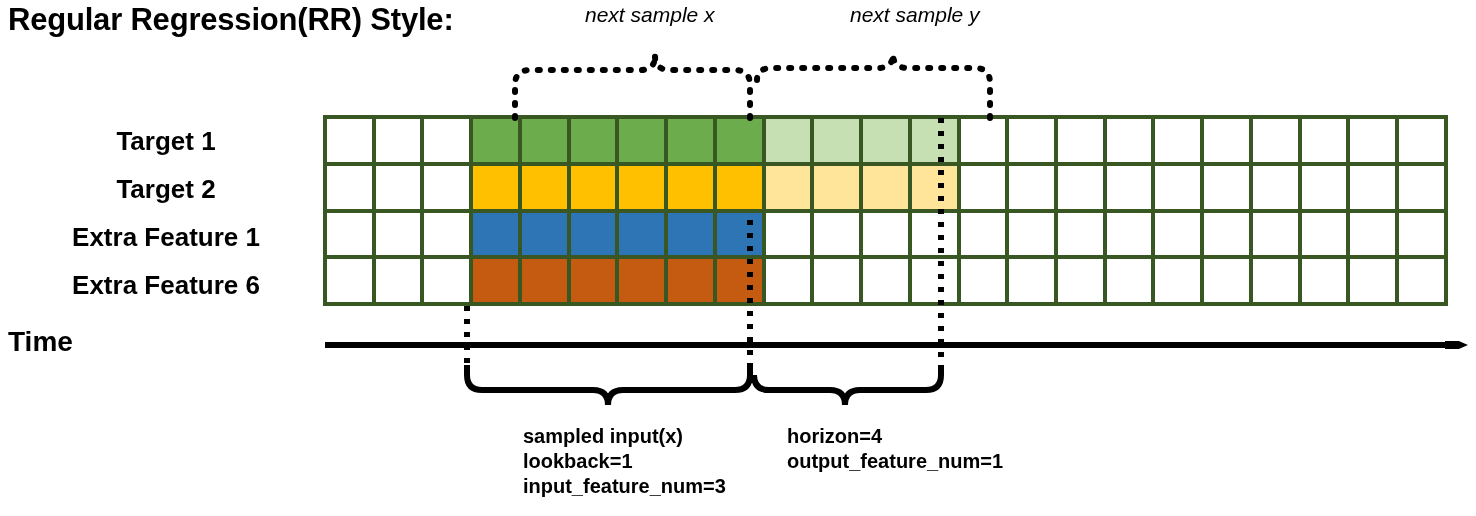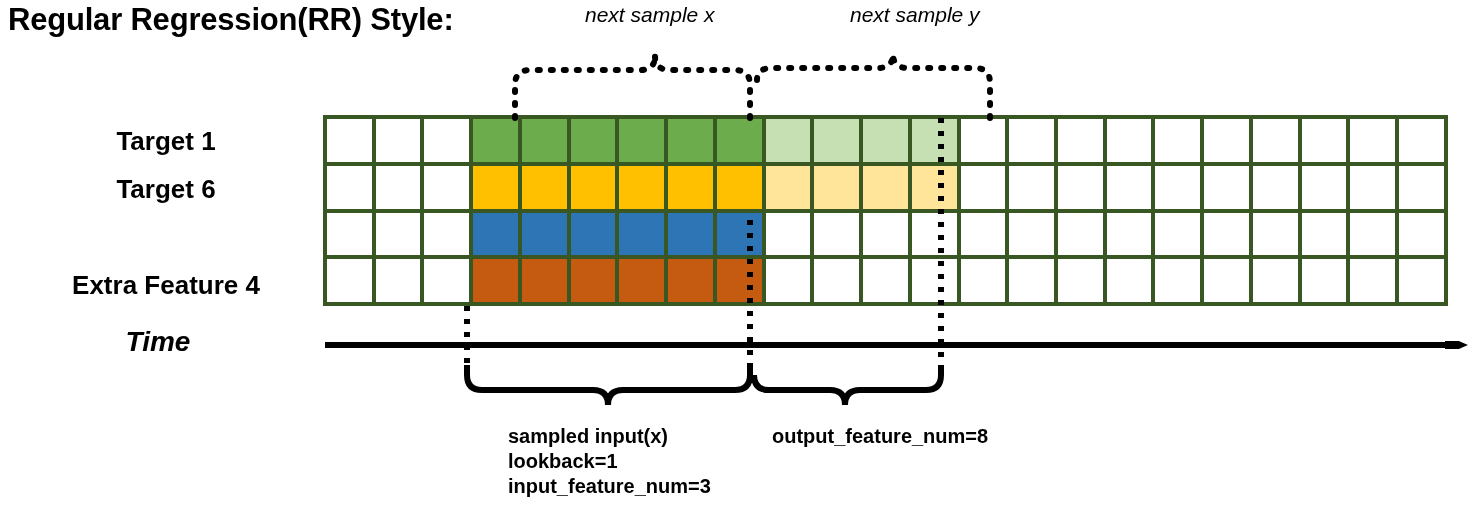--- a/index.html
+++ b/index.html
@@ -53,21 +53,21 @@
   .cell.green{background:#6CAC4C;}
   .cell.lgreen{background:#C6E0B4;}
   .cell.yellow{background:#FFC000;}
   .cell.lyellow{background:#FFE599;}
   .cell.blue{background:#2E75B6;}
   .cell.orange{background:#C55A11;}
 
   
   .time-label{
     position:absolute;left:8px;top:326px;width:300px;
-    text-align:center;font-size:28px;font-weight:700;color:#000;font-style:italic;
+    text-align:left;font-size:28px;font-weight:700;color:#000;
   }
   .time-arrow{
     position:absolute;left:325px;top:341px;
     width:1143px;height:8px;
   }
 
   
   .ovl{position:absolute;left:0;top:0;width:1476px;height:516px;pointer-events:none;}
 
   
@@ -76,36 +76,37 @@
     font-size:21px;font-style:italic;font-weight:500;color:#000;
     white-space:nowrap;
   }
   .note-x{left:585px;top:3px;text-align:center;}
   .note-y{left:818px;top:3px;margin-left:32px;}
 
   
   .bot-note{
     position:absolute;
     font-size:20px;font-weight:600;color:#000;
-    line-height:25px;white-space:nowrap;
+    line-height:25px;white-space:nowrap;margin-left:15px;
   }
   .bot-x{left:508px;top:424px;}
   .bot-y{left:772px;top:424px;}
 </style>
 </head>
 <body>
 
 <div id="stage">
 
   <div class="title">Regular Regression(RR) Style:</div>
 
   <div class="labels-col">
     <div class="row-label" style="top:126px;">Target 1</div>
-    <div class="row-label" style="top:174px;">Target 6</div>
-    <div class="row-label" style="top:270px;">Extra Feature 4</div>
+    <div class="row-label" style="top:174px;">Target 2</div>
+    <div class="row-label" style="top:222px;">Extra Feature 1</div>
+    <div class="row-label" style="top:270px;">Extra Feature 6</div>
   </div>
 
   <div class="grid" id="grid">
       <div class="grid-row">
         <div class="cell"></div>
         <div class="cell"></div>
         <div class="cell"></div>
         <div class="cell green"></div>
         <div class="cell green"></div>
         <div class="cell green"></div>
@@ -242,16 +243,17 @@
 
   <div class="top-note note-x">next sample x</div>
   <div class="top-note note-y">next sample y</div>
 
   <div class="bot-note bot-x">
     <div>sampled input(x)</div>
     <div>lookback=1</div>
     <div>input_feature_num=3</div>
   </div>
   <div class="bot-note bot-y">
-    <div>output_feature_num=8</div>
+    <div>horizon=4</div>
+    <div>output_feature_num=1</div>
   </div>
 
 </div>
 
 </body></html>

